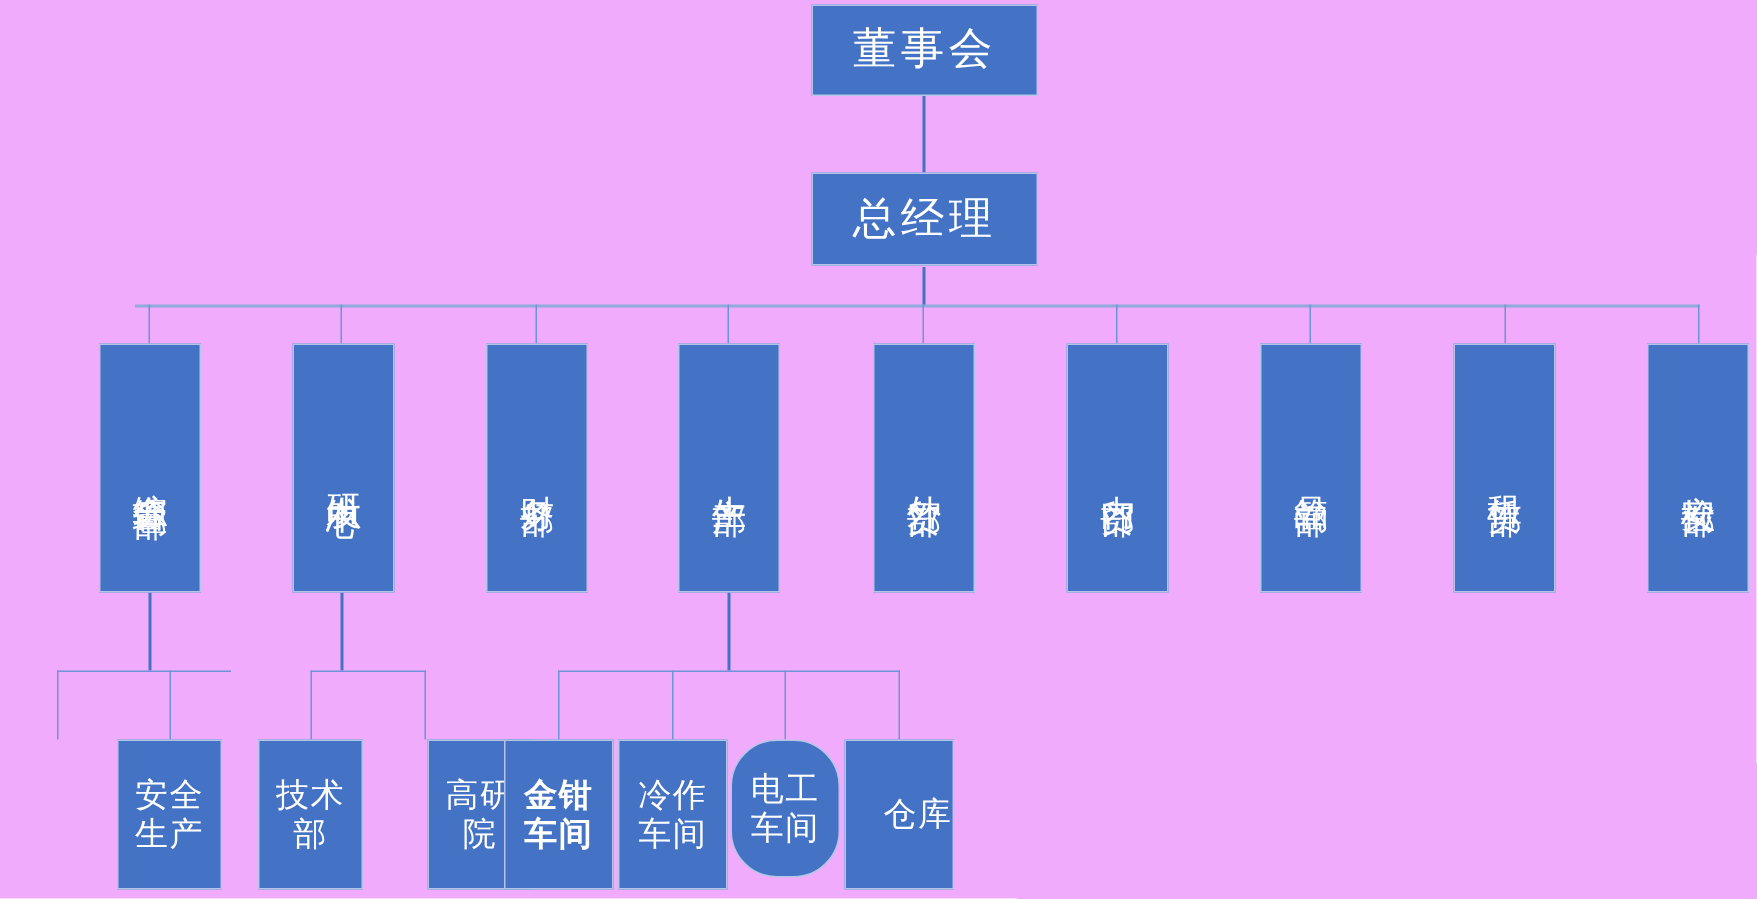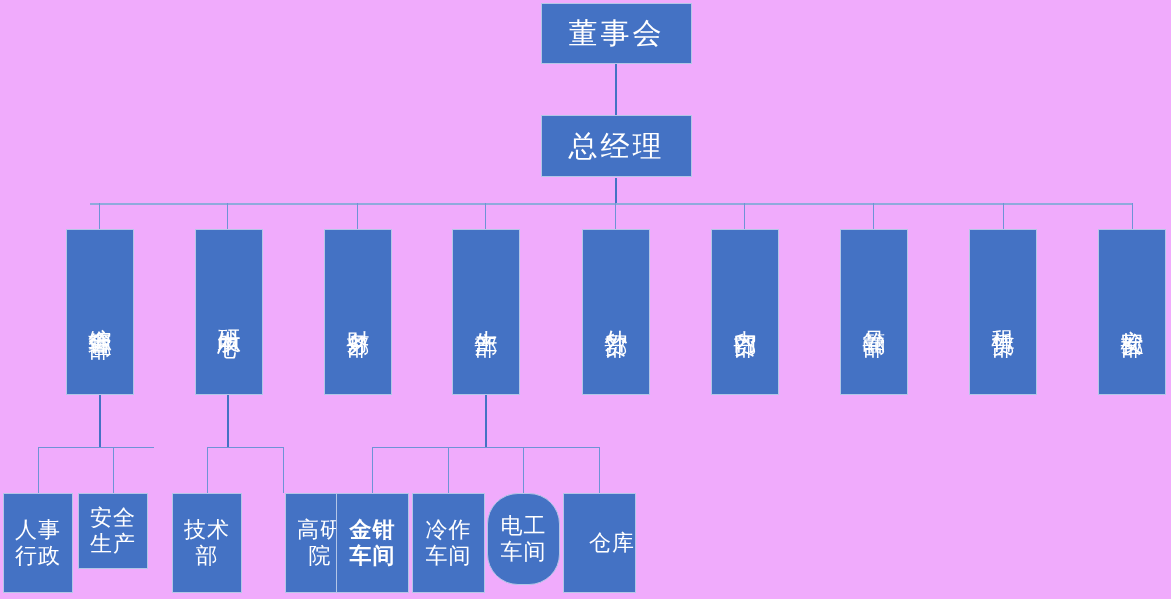--- a/index.html
+++ b/index.html
@@ -153,26 +153,22 @@
   </div>
 
   <div class="node vertical" style="left:969px; top:229px; width:68px; height:166px;">
     <span>租赁部</span>
   </div>
 
   <div class="node vertical" style="left:1098px; top:229px; width:68px; height:166px;">
     <span>安检部</span>
   </div>
 
-  <div class="node leaf" style="left:3px; top:493px; width:70px; height:100px;">
-    <span>人事
-行政</span>
-  </div>
-
-  <div class="node leaf" style="left:78px; top:493px; width:70px; height:76px;">
+
+  <div class="node leaf" style="left:78px; top:493px; width:70px; height:100px;">
     <span>安全
 生产</span>
   </div>
 
   <div class="node leaf" style="left:172px; top:493px; width:70px; height:100px;">
     <span>技术
 部</span>
   </div>
 
   <div class="node leaf" style="left:248px; top:493px; width:70px; height:100px;margin-left:37px;">

